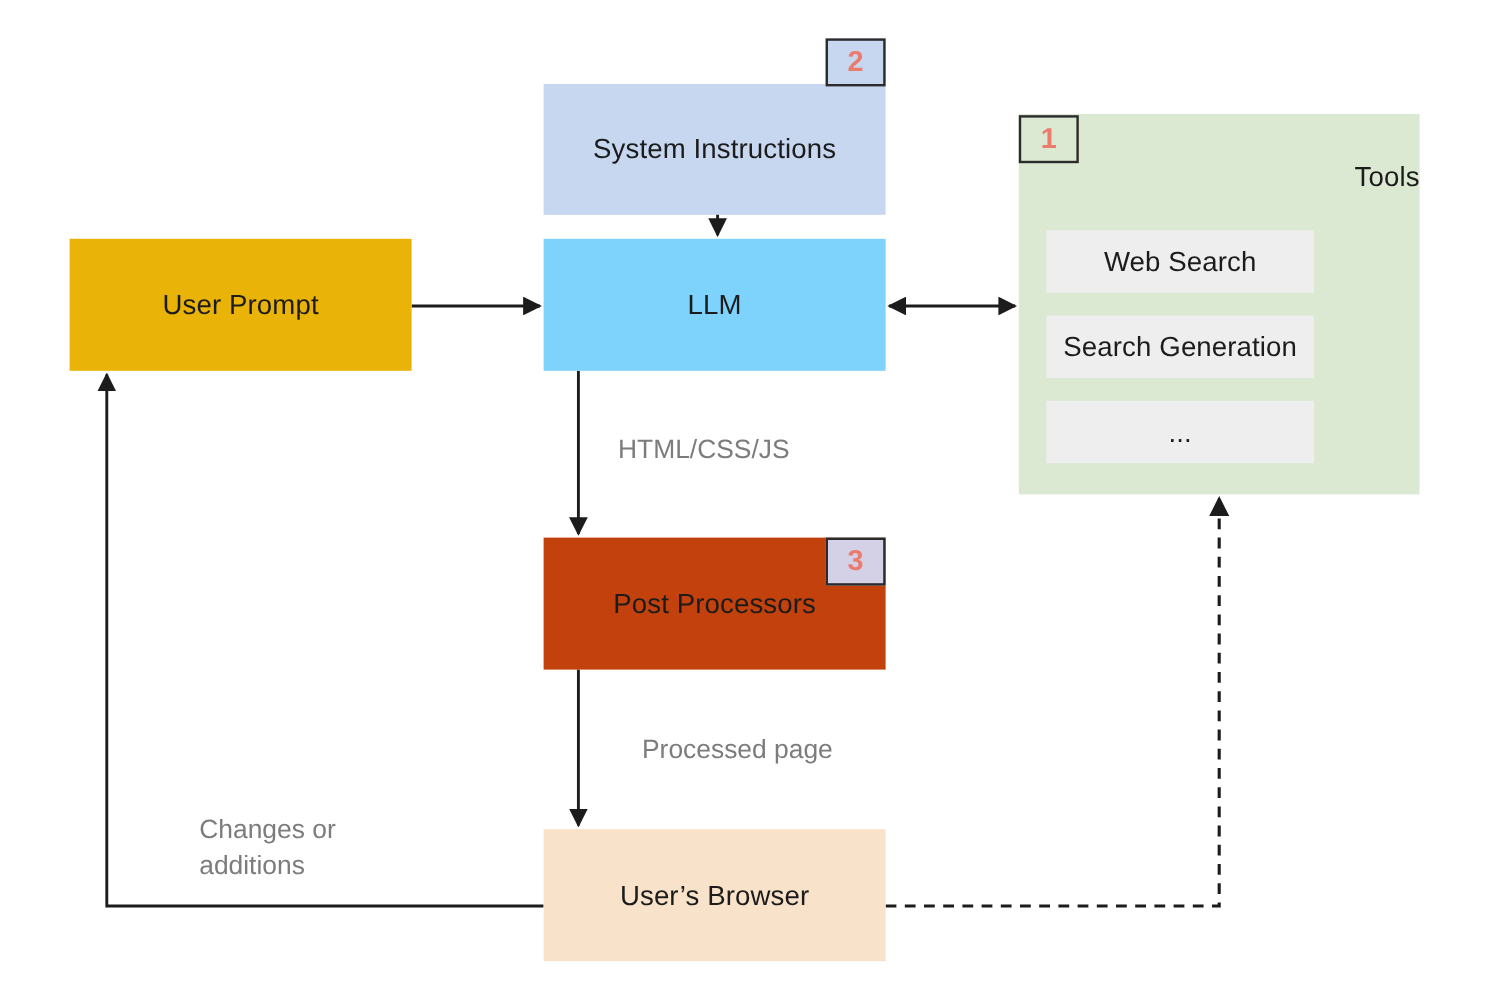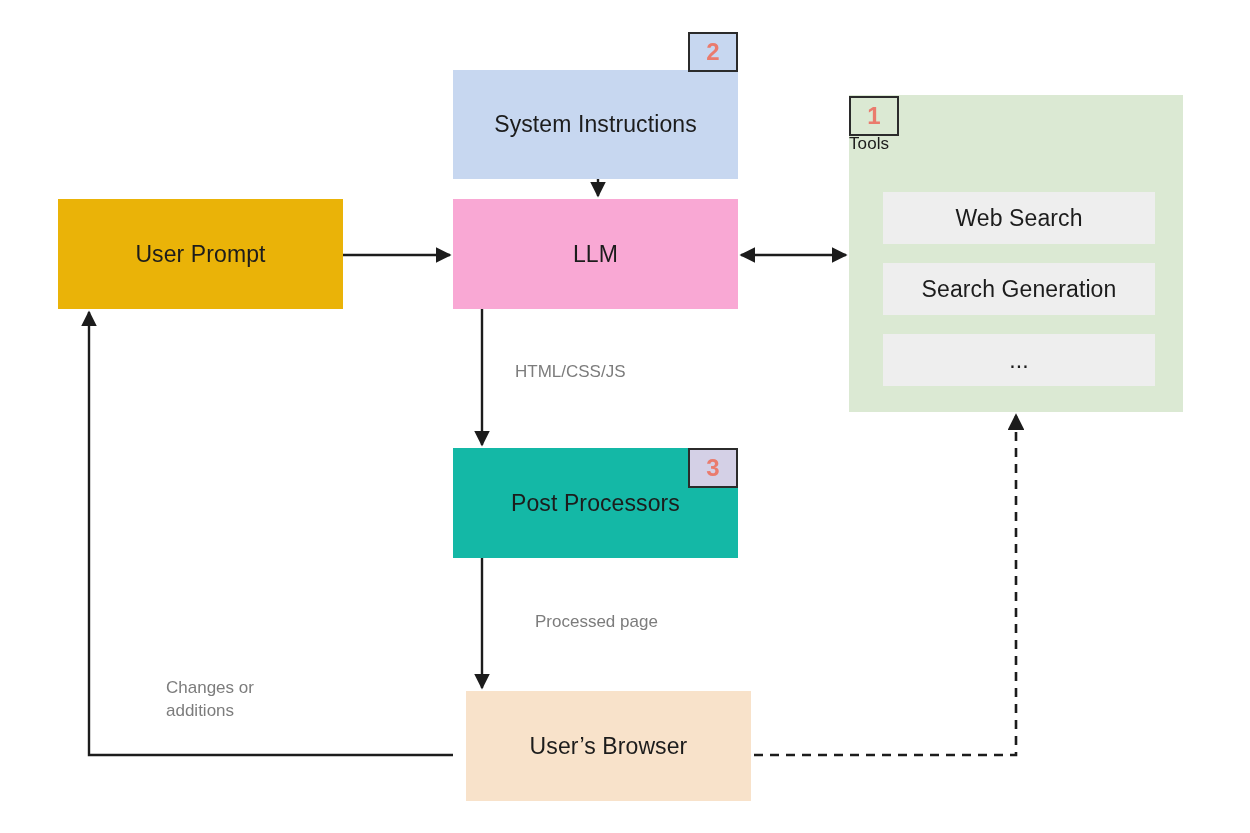--- a/index.html
+++ b/index.html
@@ -26,50 +26,50 @@
     letter-spacing: 0.1px;
     white-space: nowrap;
   }
   #box-system-instructions {
     left: 453px; top: 32px; width: 285px; height: 109px;
     background: #c7d7f0;
     margin-top: 38px;
   }
   #box-llm {
     left: 453px; top: 199px; width: 285px; height: 110px;
-    background: #f9a8d4;
+    background: #7dd3fc;
   }
   #box-post-processors {
     left: 453px; top: 448px; width: 285px; height: 110px;
-    background: #14b8a6;
+    background: #c2410c;
   }
   #box-user-browser {
-    left: 466px; top: 691px; width: 285px; height: 110px;
+    left: 453px; top: 691px; width: 285px; height: 110px;
     background: #f8e2ca;
   }
   #box-user-prompt {
     left: 58px; top: 199px; width: 285px; height: 110px;
     background: #eab308;
   }
   #box-tools {
     left: 849px; top: 95px; width: 334px; height: 317px;
     background: #dbe9d3;
     display: block;
   }
   .tools-title {
     position: absolute;
     left: 0; right: 0; top: 39px;
-    text-align: left;
-    font-size: 17px;
+    text-align: right;
+    font-size: 23px;
     color: #1c1c1c;
   }
   .tool-item {
     position: absolute;
-    left: 34px;
-    width: 272px;
+    left: 23px;
+    width: 223px;
     height: 52px;
     background: #eeeeee;
     display: flex;
     align-items: center;
     justify-content: center;
     font-size: 23px;
     color: #1c1c1c;
     white-space: nowrap;
   }
   .tool-item.i0 { top: 97px; }
@@ -87,21 +87,21 @@
     font-weight: bold;
     color: #ea7b6d;
   }
   #badge-2 { left: 688px; top: 32px; width: 50px; height: 40px; background: #c7d7f0; }
   #badge-3 { left: 688px; top: 448px; width: 50px; height: 40px; background: #d4d0e6; }
   #badge-1 { left: 849px; top: 96px; width: 50px; height: 40px; background: #dbe9d3; }
 
   .edge-label {
     position: absolute;
     color: #7c7c7c;
-    font-size: 17px;
+    font-size: 22px;
     white-space: pre;
     line-height: 1.38;
   }
   #label-html { left: 515px; top: 360px; }
   #label-processed { left: 535px; top: 610px; }
   #label-changes { left: 118px; top: 676px; margin-left: 48px; }
 
   svg.wires {
     position: absolute;
     left: 0; top: 0;

